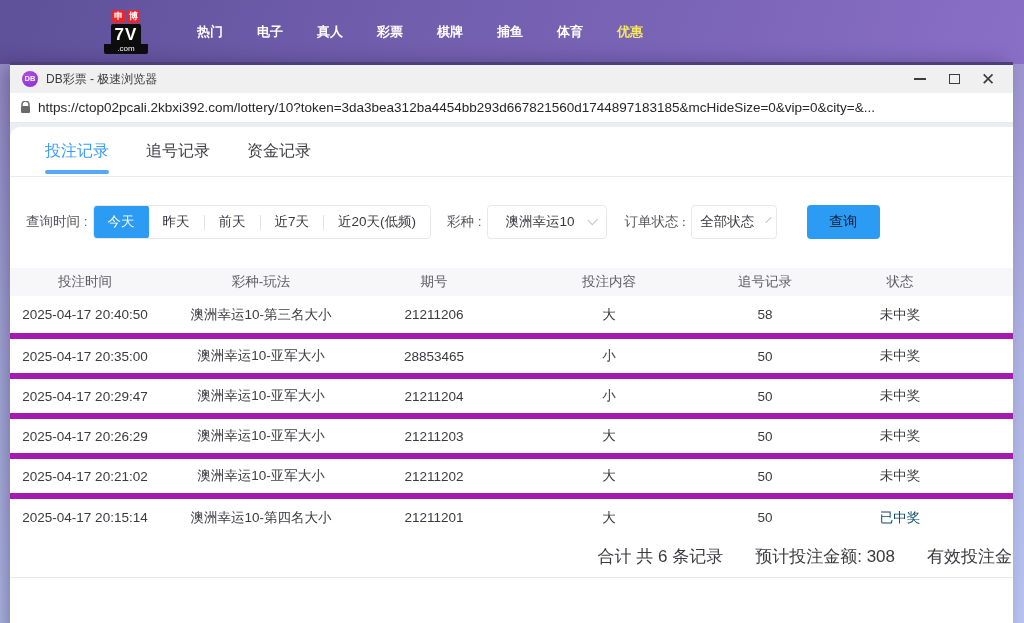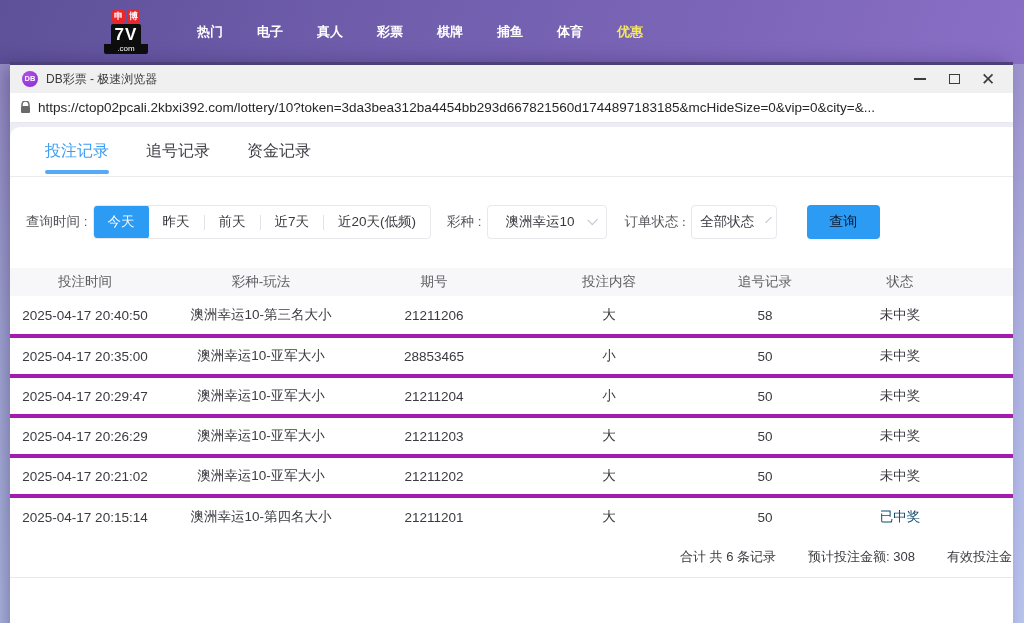--- a/index.html
+++ b/index.html
@@ -70,27 +70,27 @@
   .search-btn { background:#2b9bf4; color:#0f172a; font-size:14px; border:none; border-radius:4px;
     width:73px; height:34px; margin-left:30px; cursor:pointer; font-family:inherit; }
   .ml18 { margin-left:18px;font-family:Liberation Serif, serif; } .ml16 { margin-left:16px; }
 
   
   .table-wrap { margin-top:29px; width:1110px; }
   table { border-collapse:collapse; table-layout:fixed; width:1110px; }
   col.c1{width:150px;} col.c2{width:202px;} col.c3{width:144px;} col.c4{width:206px;}
   col.c5{width:106px;} col.c6{width:164px;} col.c7{width:138px;}
   thead th { background:#f7f7f9; height:28px; font-size:13.5px; font-weight:normal; color:#5c5c63; text-align:center; }
-  tbody td { height:40px; font-size:13.5px; color:#3a3a40; text-align:center; border-bottom:4px solid #a21caf; }
+  tbody td { height:40px; font-size:13.5px; color:#3a3a40; text-align:center; border-bottom:6px solid #a21caf; }
   tbody tr:last-child td { border-bottom:none; }
   td.status-won { color:#0c4a6e; }
 
   .summary-row { width:1110px; height:42px; display:flex; align-items:center; justify-content:flex-end;
     gap:32px; padding-right:108px; border-bottom:1px solid #e8e8ec; }
-  .summary-item { font-size:13px; color:#3a3a40; white-space:nowrap; }
+  .summary-item { font-size:17px; color:#3a3a40; white-space:nowrap; }
 </style>
 </head>
 <body>
 
 <div class="site-header">
   <div class="logo">
     <div class="logo-badges">
       <span class="logo-badge">申</span>
       <span class="logo-badge">博</span>
     </div>

